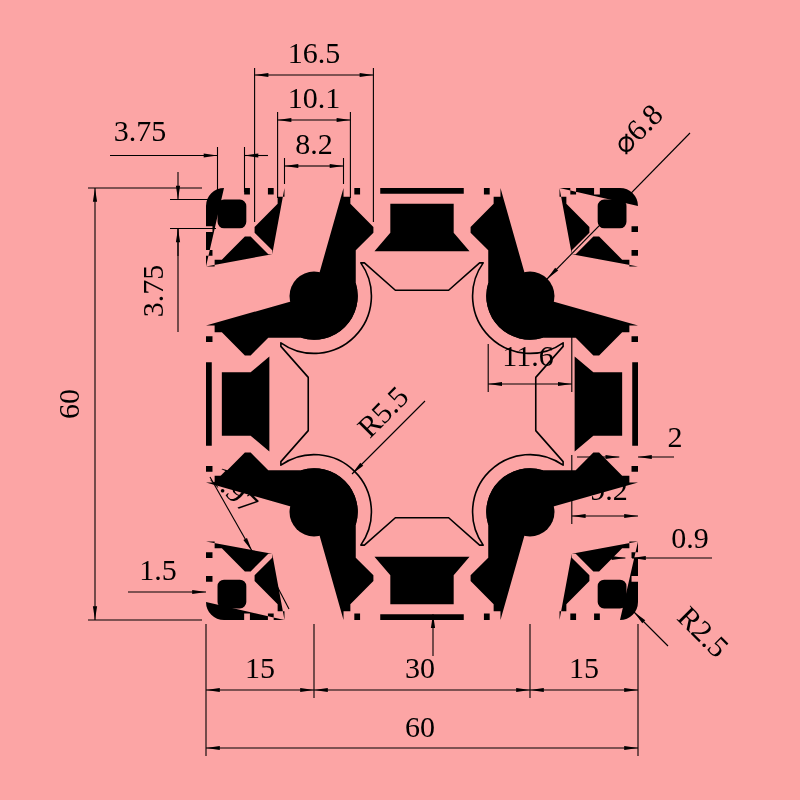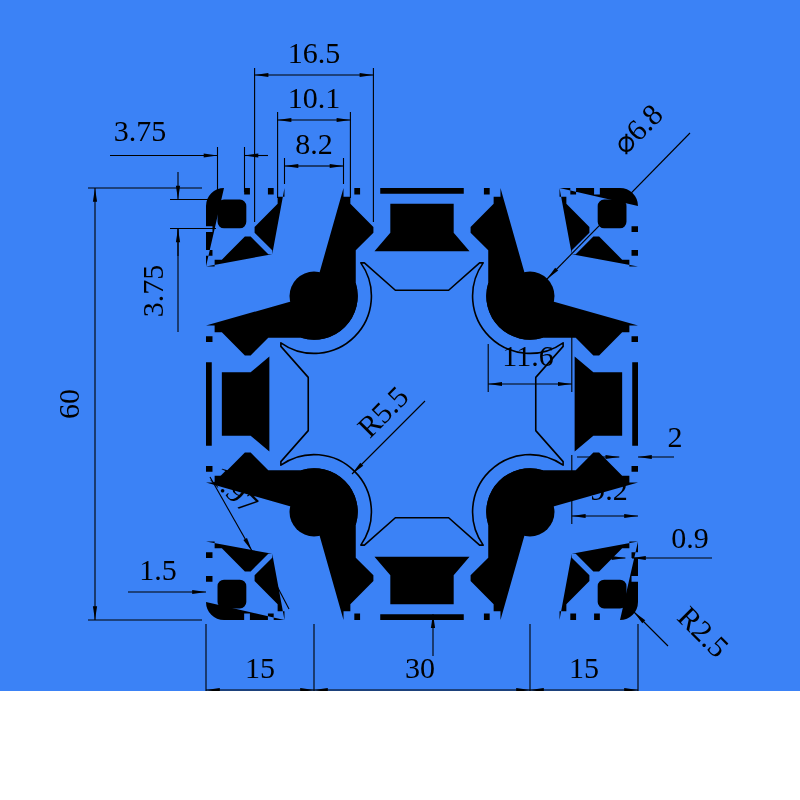--- a/index.html
+++ b/index.html
@@ -1,16 +1,16 @@
 <!DOCTYPE html>
 <html><head>
 <meta charset="utf-8">
 <style>
   html,body{margin:0;padding:0;background:#ffffff;}
-  .stage{position:relative;width:800px;height:691px;background:#3b82f6;overflow:hidden;
+  .stage{position:relative;width:800px;height:800px;background:#fca5a5;overflow:hidden;
          font-family:"Liberation Serif", serif;}
   svg{display:block}
   .profile path, .profile circle{fill:none;stroke:#000;stroke-width:1.6;
        vector-effect:non-scaling-stroke;stroke-linejoin:round;stroke-linecap:round;}
   .dims line, .dims path{stroke:#000;stroke-width:1.1;fill:none;}
   .dims text{fill:#000;font-size:30px;font-family:"Liberation Serif", serif;}
   .mid{text-anchor:middle;}
 </style>
 </head>
 <body>

